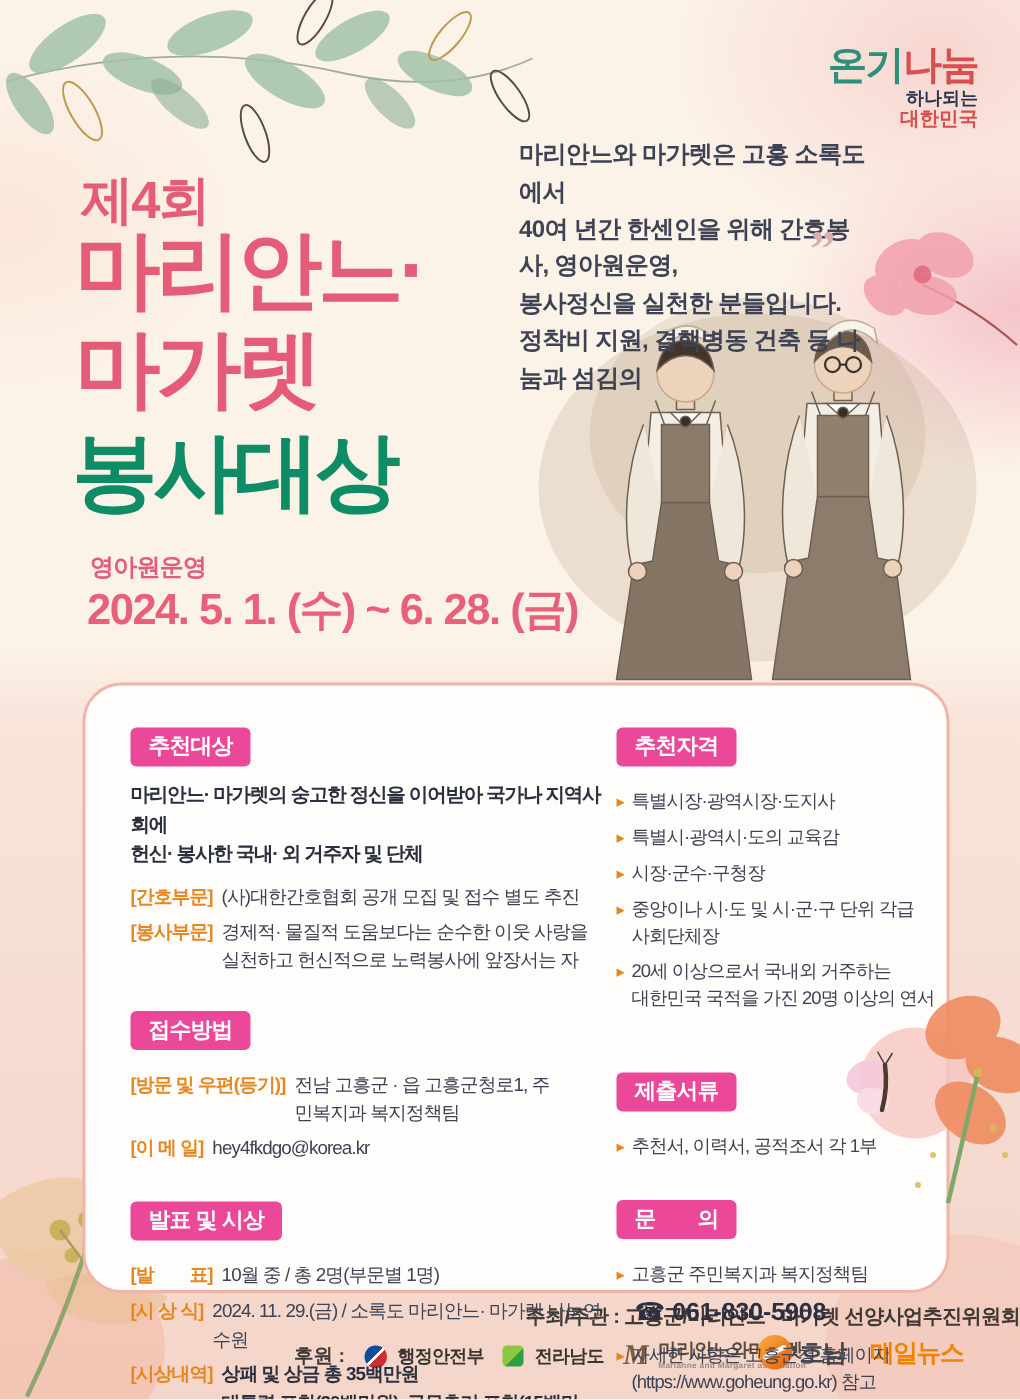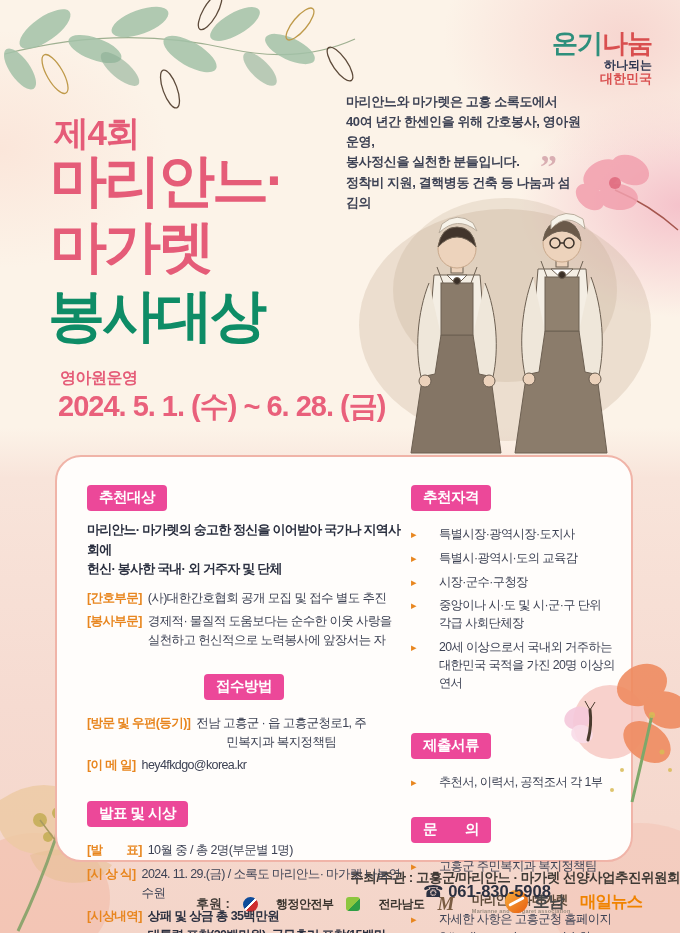--- a/index.html
+++ b/index.html
@@ -19,21 +19,21 @@
 
   
   .camp-logo{right:28px;top:30px;z-index:2;text-align:right;line-height:1.05;}
   .camp-main{font-size:26px;font-weight:800;letter-spacing:-1px;color:#2e8f7c;
     font-family:"Liberation Serif",serif;}
   .camp-main b{color:#d94f4f;}
   .camp-sub1{font-size:12px;font-weight:700;color:#2c3550;margin-top:2px;}
   .camp-sub2{font-size:13px;font-weight:800;color:#d94f4f;}
 
   
-  .intro{left:346px;top:92px;width:235px;z-index:2;font-size:13px;line-height:1.55;
+  .intro{left:346px;top:92px;width:235px;z-index:2;font-size:16px;line-height:1.55;
     color:#3d4254;font-weight:600;letter-spacing:-0.4px;}
   .quote-close{left:540px;top:148px;z-index:2;font-size:34px;color:#d9aeb2;
     font-family:"Liberation Serif",serif;font-weight:700;}
 
   
   .t-edition{left:54px;top:110px;z-index:2;font-size:35px;font-weight:800;color:#e55c78;letter-spacing:-1.5px;}
   .t-line{z-index:2;font-size:57px;font-weight:800;letter-spacing:-3px;line-height:1.0;}
   .t-pink{color:#e55c78;}
   .t-green{color:#0e8c66;font-family:Liberation Mono, monospace;}
   .t1{left:50px;top:152px;}
@@ -49,31 +49,31 @@
     border-radius:26px;z-index:3;box-sizing:border-box;}
   .col-left{position:absolute;left:30px;top:28px;width:314px;}
   .col-right{position:absolute;left:354px;top:28px;width:212px;}
   .badge{display:inline-block;background:#ec4899;color:#fff;font-size:14.5px;font-weight:800;
     padding:3px 12px 4px;border-radius:4px;letter-spacing:-0.5px;margin-bottom:9px;}
   .desc{font-size:13px;font-weight:800;color:#2b3040;line-height:1.5;letter-spacing:-0.8px;}
   .row{display:flex;gap:6px;margin:5px 0;font-size:12.5px;line-height:1.5;color:#3d4254;letter-spacing:-0.6px;}
   .row-label{color:#e8861f;font-weight:800;flex:none;}
   .row .bold{font-weight:800;color:#2b3040;}
   .sec{margin-bottom:20px;}
-  .bullet{display:flex;gap:23px;margin:6px 0;font-size:12.3px;line-height:1.45;color:#3d4254;
+  .bullet{display:flex;gap:5px;margin:6px 0;font-size:12.3px;line-height:1.45;color:#3d4254;
     letter-spacing:-0.6px;word-break:keep-all;}
   .arrow::before{content:"▸";color:#e8861f;font-size:11px;}
   .phone{font-size:16.5px;font-weight:800;color:#2b3040;margin:3px 0 10px 12px;letter-spacing:0;}
 
   
   .organizer{left:0;top:869px;width:680px;text-align:right;z-index:2;font-size:13.5px;
     font-weight:800;color:#3f3a35;letter-spacing:-0.5px;}
   .sponsor-row{left:196px;top:893px;z-index:2;display:flex;align-items:center;gap:13px;}
   .sponsor-label{font-size:13px;font-weight:800;color:#3f3a35;}
-  .sponsor{display:flex;align-items:center;gap:18px;font-size:12px;font-weight:800;color:#3a342e;letter-spacing:-0.5px;}
+  .sponsor{display:flex;align-items:center;gap:7px;font-size:12px;font-weight:800;color:#3a342e;letter-spacing:-0.5px;}
   .gov-icon{width:15px;height:15px;border-radius:50%;
     background:linear-gradient(135deg,#0f4c9a 46%,#ffffff 46% 54%,#cf2e2e 54%);}
   .jn-icon{width:14px;height:14px;border-radius:3px;background:linear-gradient(135deg,#8dc63f 55%,#2e9e44 55%);}
   .mm-icon{font-family:"Liberation Serif",serif;font-style:italic;font-size:19px;font-weight:700;color:#7a5c42;}
   .mm-wrap{display:flex;flex-direction:column;line-height:1;}
   .mm-name{font-size:12.5px;font-weight:700;color:#5d4a38;font-family:"Liberation Serif",serif;}
   .mm-sub{font-size:5.5px;color:#9a8c7e;margin-top:2px;letter-spacing:0.2px;}
   .news{right:38px;top:890px;z-index:2;display:flex;align-items:center;gap:5px;}
   .news-icon{width:23px;height:23px;border-radius:50%;position:relative;overflow:hidden;
     background:linear-gradient(135deg,#f6b03c,#e85d10);}
@@ -208,21 +208,21 @@
         <div class="row">
           <span class="row-label">[간호부문]</span>
           <span>(사)대한간호협회 공개 모집 및 접수 별도 추진</span>
         </div>
         <div class="row">
           <span class="row-label">[봉사부문]</span>
           <span>경제적· 물질적 도움보다는 순수한 이웃 사랑을 실천하고 헌신적으로 노력봉사에 앞장서는 자</span>
         </div>
       </div>
 
-      <div class="sec" style="margin-top:24px;text-align:center;">
+      <div class="sec" style="margin-top:24px;">
         <span class="badge">접수방법</span>
         <div class="row">
           <span class="row-label">[방문 및 우편(등기)]</span>
           <span style="max-width:170px;">전남 고흥군 · 읍 고흥군청로1, 주민복지과 복지정책팀</span>
         </div>
         <div class="row">
           <span class="row-label">[이 메 일]</span>
           <span>hey4fkdgo@korea.kr</span>
         </div>
       </div>

